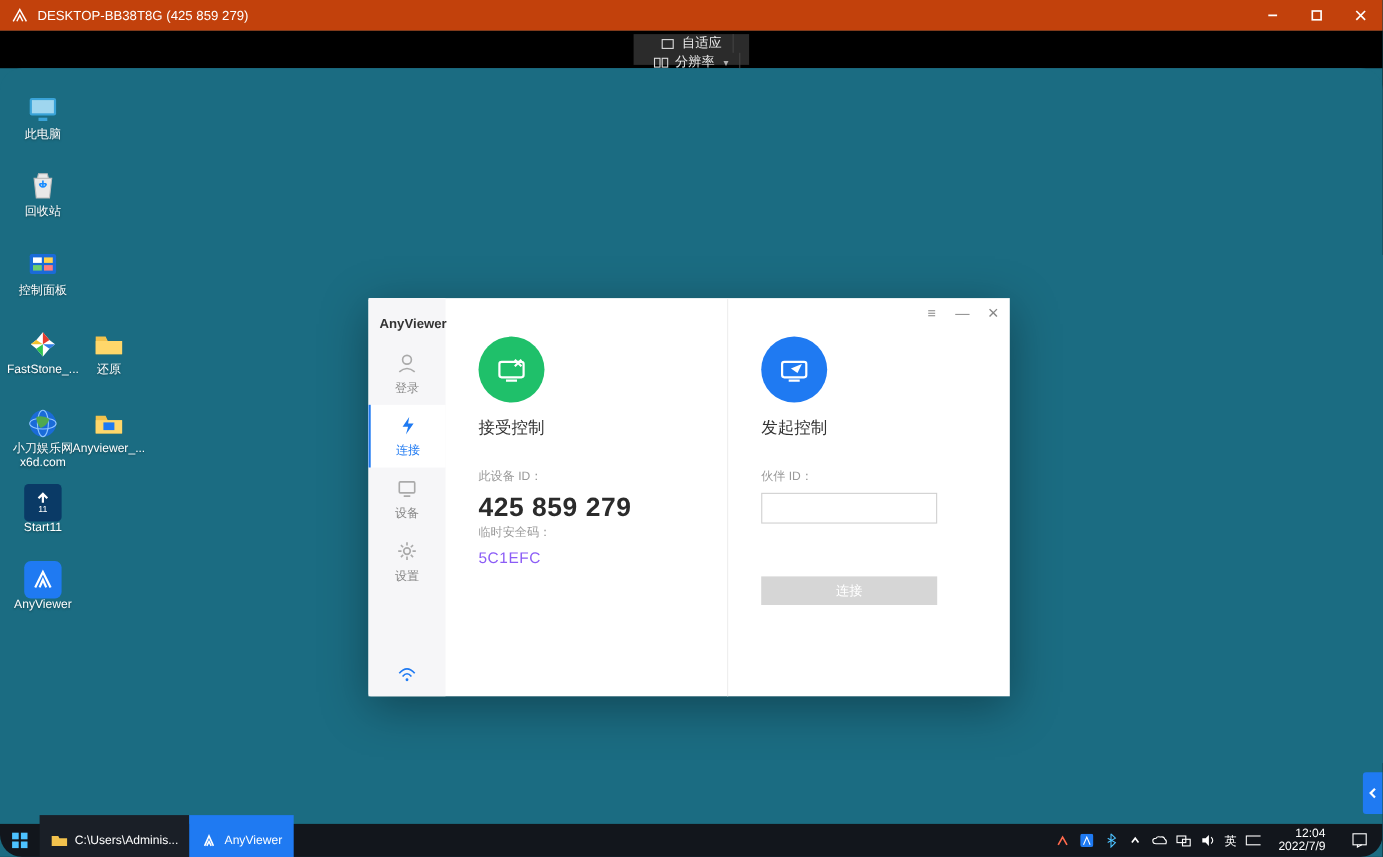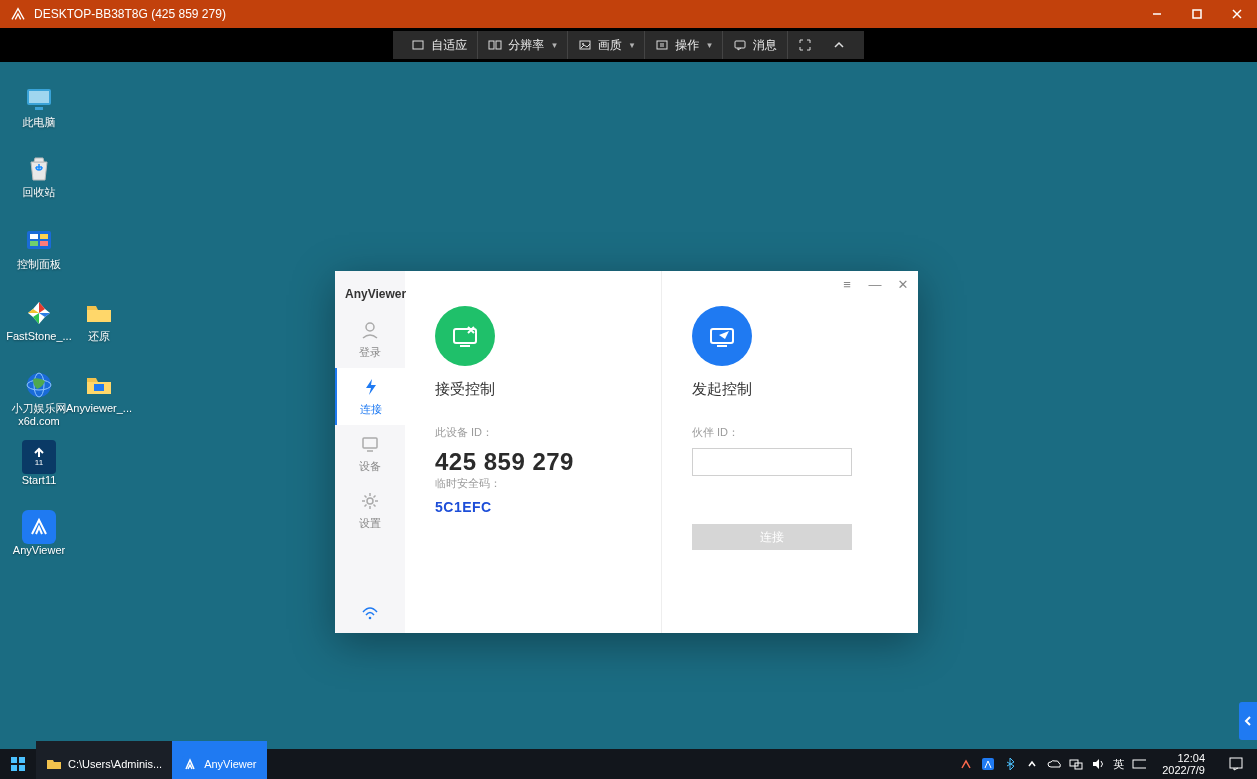--- a/index.html
+++ b/index.html
@@ -10,29 +10,29 @@
 
 
 .titlebar { height: 28px; background: #c2410c; display: flex; align-items: center; color: #fff; font-size: 12px; }
 .titlebar .logo { width: 20px; height: 20px; margin: 0 6px 0 8px; display:flex; align-items:center; justify-content:center; }
 .titlebar .title { flex: 1; }
 .titlebar .win-controls { display: flex; }
 .titlebar .win-btn { width: 40px; height: 28px; display:flex; align-items:center; justify-content:center; cursor:pointer; }
 
 
 .toolbar-wrap { height: 34px; background: #000; display:flex; align-items:center; justify-content:center; }
-.toolbar { height: 28px; background: #2b2b2b; display:flex; align-items:center; color:#eaeaea; font-size:12px; padding: 0 8px; }
+.toolbar { height: 28px; background: #2b2b2b; display:flex; align-items:center; color:#eaeaea; font-size:12px; padding: 0 8px; flex-direction: column; }
 .toolbar .tb-item { display:flex; align-items:center; gap:6px; padding: 0 10px; height: 100%; cursor:pointer; border-right: 1px solid #444; }
 .toolbar .tb-item:last-child { border-right:none; }
 .toolbar .tb-item.no-border { border-right:none; }
 .toolbar .caret { font-size:9px; opacity:0.7; margin-left:2px; }
 .toolbar .tb-icon { display:inline-flex; align-items:center; justify-content:center; width:14px; height:14px; }
 
 
-.remote { flex:1; background: #1b6c82; position: relative; overflow:hidden; }
+.remote { flex:1; background: #1b6c82; position: relative; overflow:hidden;border-radius:20px; }
 
 
 .desk-icon { position:absolute; width:70px; text-align:center; color:#fff; font-size:11px; cursor:pointer; }
 .desk-icon .ico { width:34px; height:34px; margin: 0 auto 0; display:flex; align-items:center; justify-content:center; border-radius:4px; }
 .desk-icon .lbl { text-shadow: 0 1px 2px rgba(0,0,0,0.4); display:block; line-height:1.2; }
 
 
 .app { position:absolute; left:335px; top:209px; width:583px; height:362px; background:#fff; display:flex; box-shadow: 0 10px 40px rgba(0,0,0,0.35); }
 .app-side { width:70px; background:#f6f6f8; display:flex; flex-direction:column; align-items:center; padding-top:8px; border-top-left-radius:2px; border-bottom-left-radius:2px; }
 .app-brand { font-size:12px; font-weight:600; color:#333; padding:8px 0 10px; align-self:flex-start; margin-left:10px; }
@@ -47,21 +47,21 @@
 .app-win-controls .ctl { width:14px; height:14px; cursor:pointer; display:flex; align-items:center; justify-content:center; font-size:13px; }
 
 .panel { flex:1; padding: 35px 30px 20px; display:flex; flex-direction:column; align-items:flex-start; }
 .panel.left { border-right: 1px solid #eee; }
 .circle { width:60px; height:60px; border-radius:50%; display:flex; align-items:center; justify-content:center; margin-bottom:14px; }
 .circle.green { background:#1fc06a; }
 .circle.blue { background:#1f7af2; }
 .panel-title { font-size:15px; color:#333; margin-bottom:26px; }
 .field-label { align-self:flex-start; font-size:11px; color:#9a9a9a; margin-bottom:8px; }
 .device-id { align-self:flex-start; font-size:24px; font-weight:700; color:#2b2b2b; letter-spacing:0.5px; }
-.sec-code { align-self:flex-start; font-size:14px; font-weight:700; color:#1d4ed8; letter-spacing:0.5px; }
+.sec-code { align-self:flex-start; font-size:14px; font-weight:400; color:#8b5cf6; letter-spacing:0.5px; }
 .partner-input { width:160px; height:28px; border:1px solid #d0d0d0; background:#fff; padding:0 6px; font-size:12px; outline:none; align-self:flex-start; margin-bottom:48px; }
 .connect-btn { width:160px; height:26px; background:#d6d6d6; color:#fff; font-size:12px; border:none; cursor:pointer; align-self:flex-start; }
 
 
 .pull-tab { position:absolute; right:0; top:640px; width:18px; height:38px; background:#1f7af2; border-top-left-radius:3px; border-bottom-left-radius:3px; display:flex; align-items:center; justify-content:center; cursor:pointer; }
 
 
 .taskbar { position:absolute; bottom:0; left:0; right:0; height:30px; background:#12161c; display:flex; align-items:center; color:#fff; font-size:11px; }
 .taskbar .start { width:36px; height:30px; display:flex; align-items:center; justify-content:center; cursor:pointer; }
 .taskbar .task-item { height:47px; display:flex; align-items:center; gap:6px; padding:0 10px; cursor:pointer; }

